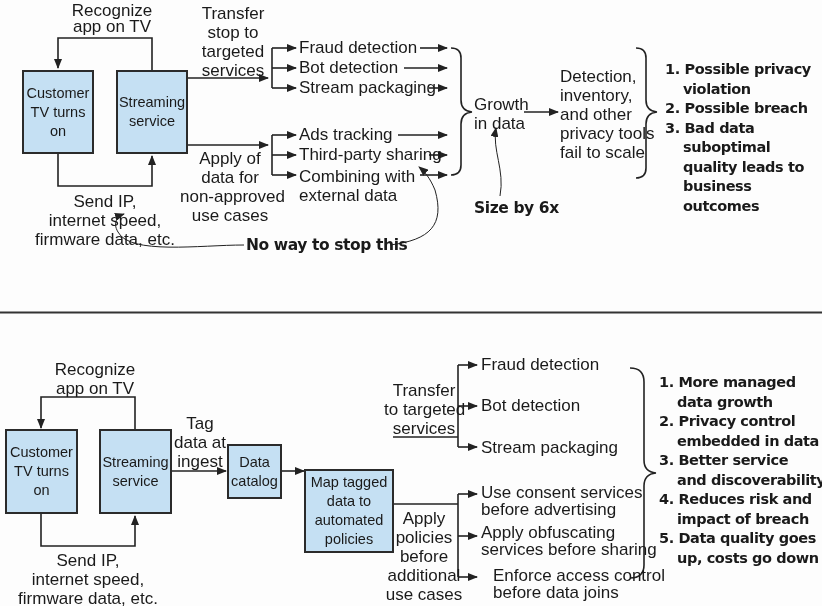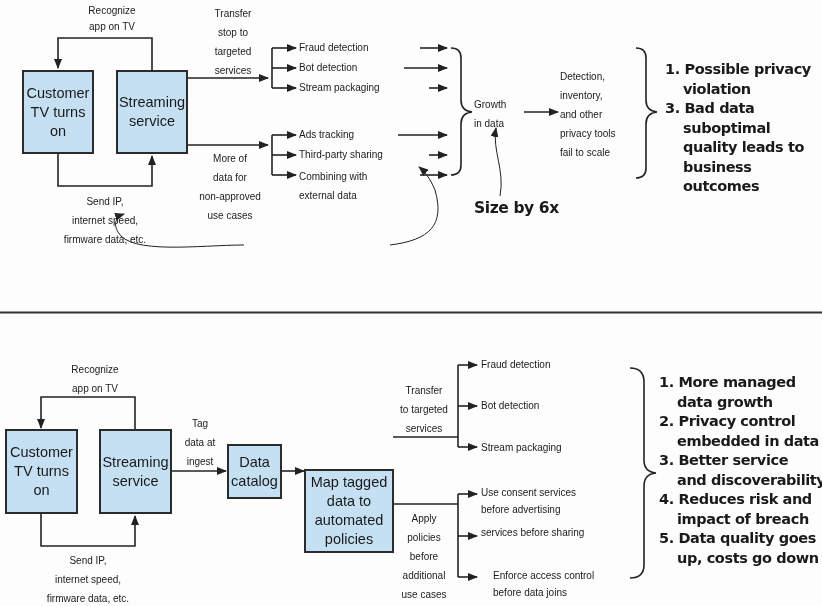--- a/index.html
+++ b/index.html
@@ -1,18 +1,18 @@
 <!DOCTYPE html>
 <html><head>
 <meta charset="utf-8">
 <style>
   html, body { margin: 0; padding: 0; background: #fdfdfd; }
   #canvas { position: relative; width: 822px; height: 606px; overflow: hidden; background: #fdfdfd; }
   svg.wires { position: absolute; left: 0; top: 0; width: 822px; height: 606px; }
-  .t { position: absolute; font-family: "Liberation Sans", sans-serif; font-size: 10px; line-height: 16px; color: #1a1a1a; white-space: nowrap; }
+  .t { position: absolute; font-family: "Liberation Sans", sans-serif; font-size: 17px; line-height: 16px; color: #1a1a1a; white-space: nowrap; }
   .c { text-align: center; }
   .b { position: absolute; font-family: "DejaVu Sans", sans-serif; font-weight: bold; font-size: 14.5px; line-height: 19.5px; color: #1a1a1a; white-space: nowrap; letter-spacing: -0.4px; }
   .box { position: absolute; background: #c5e0f3; border: 2px solid #2b2b2b; box-sizing: border-box; display: flex; align-items: center; justify-content: center; text-align: center; font-family: "Liberation Sans", sans-serif; font-size: 14.5px; line-height: 19px; color: #1a1a1a; }
 </style>
 </head>
 <body>
 
 <div id="canvas">
 
   <svg class="wires" viewBox="0 0 822 606">
@@ -98,21 +98,21 @@
   </div>
 
   <div class="t c" style="left:193px;top:4px;width:80px;line-height:19px;">
     <div>Transfer</div>
     <div>stop to</div>
     <div>targeted</div>
     <div>services</div>
   </div>
 
   <div class="t c" style="left:180px;top:149px;width:100px;line-height:19px;">
-    <div>More of</div>
+    <div>Apply of</div>
     <div>data for</div>
     <div>non-approved</div>
     <div>use cases</div>
   </div>
 
   <div class="t" style="left:299px;top:40px;">Fraud detection</div>
   <div class="t" style="left:299px;top:60px;">Bot detection</div>
   <div class="t" style="left:299px;top:80px;">Stream packaging</div>
 
   <div class="t" style="left:299px;top:127px;">Ads tracking</div>
@@ -128,26 +128,30 @@
   </div>
 
   <div class="t" style="left:560px;top:67px;line-height:19px;">
     <div>Detection,</div>
     <div>inventory,</div>
     <div>and other</div>
     <div>privacy tools</div>
     <div>fail to scale</div>
   </div>
 
+  <div class="b" style="left:246px;top:236px;font-size:15.5px;">No way to stop this</div>
   <div class="b" style="left:474px;top:199px;font-size:15.5px;">Size by 6x</div>
 
   <div style="position:absolute;left:665px;top:60px;">
     <div class="b" style="position:static;">
       <span>1.</span> <span>Possible privacy</span>
       <div style="padding-left:18px;">violation</div>
+    </div>
+    <div class="b" style="position:static;">
+      <span>2.</span> <span>Possible breach</span>
     </div>
     <div class="b" style="position:static;">
       <span>3.</span> <span>Bad data</span>
       <div style="padding-left:18px;">suboptimal</div>
       <div style="padding-left:18px;">quality leads to</div>
       <div style="padding-left:18px;">business</div>
       <div style="padding-left:18px;">outcomes</div>
     </div>
   </div>
 
@@ -198,20 +202,21 @@
 
   <div class="t" style="left:481px;top:357px;">Fraud detection</div>
   <div class="t" style="left:481px;top:398px;">Bot detection</div>
   <div class="t" style="left:481px;top:440px;">Stream packaging</div>
 
   <div class="t" style="left:481px;top:485px;line-height:16.5px;">
     <div>Use consent services</div>
     <div>before advertising</div>
   </div>
   <div class="t" style="left:481px;top:525px;line-height:16.5px;">
+    <div>Apply obfuscating</div>
     <div>services before sharing</div>
   </div>
   <div class="t" style="left:481px;top:568px;line-height:16.5px;margin-left:12px;">
     <div>Enforce access control</div>
     <div>before data joins</div>
   </div>
 
   <div style="position:absolute;left:659px;top:373px;">
     <div class="b" style="position:static;">
       <span>1.</span> <span>More managed</span>

